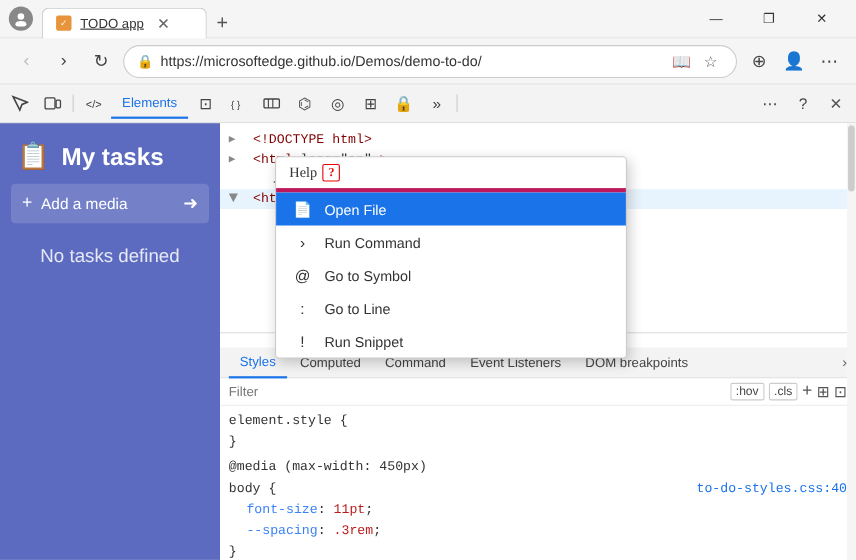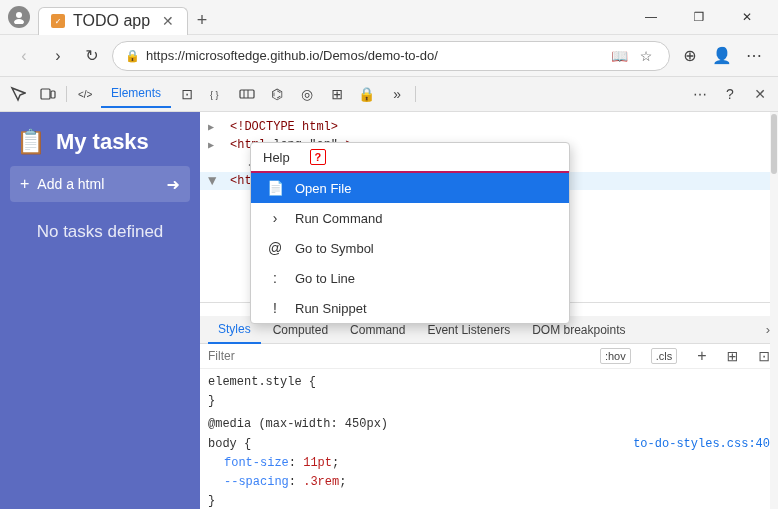--- a/index.html
+++ b/index.html
@@ -25,21 +25,21 @@
       border-radius: 6px 6px 0 0;
       padding: 0 12px;
       height: 28px;
       display: flex;
       align-items: center;
       gap: 8px;
       font-size: 12px;
       min-width: 150px;
     }
     .tab-favicon { width: 14px; height: 14px; background: #e8943a; border-radius: 2px; display: flex; align-items: center; justify-content: center; color: white; font-size: 8px; }
-    .tab-title { font-size: 16px; color: #333; }
+    .tab-title { font-size: 12px; color: #333; text-decoration: underline; }
     .tab-close { color: #666; font-size: 14px; cursor: pointer; margin-left: 4px; }
     .new-tab-btn { width: 28px; height: 28px; display: flex; align-items: center; justify-content: center; color: #555; font-size: 18px; cursor: pointer; }
     .title-bar-controls { display: flex; gap: 2px; margin-left: auto; }
     .win-btn { width: 46px; height: 35px; display: flex; align-items: center; justify-content: center; color: #333; font-size: 12px; }
 
     
     .nav-bar {
       background: #f5f5f5;
       height: 42px;
       display: flex;
@@ -176,24 +176,25 @@
       background: white;
       border: 1px solid #ccc;
       border-radius: 4px;
       box-shadow: 2px 4px 12px rgba(0,0,0,0.2);
       z-index: 100;
     }
     .menu-header {
       padding: 6px 12px;
       font-size: 13px;
       color: #333;
-      border-bottom: 2px solid #be185d;
-      display: flex;
-      align-items: center;
-      gap: 20px;
+      border-bottom: 4px solid #be185d;
+      display: flex;
+      align-items: center;
+      gap: 5px;
+      font-family: Liberation Serif, serif;
     }
     .help-badge {
       border: 1.5px solid #e00;
       color: #e00;
       font-size: 11px;
       width: 16px;
       height: 16px;
       display: flex;
       align-items: center;
       justify-content: center;
@@ -250,21 +251,21 @@
       gap: 8px;
       background: white;
     }
     .filter-input {
       flex: 1;
       border: none;
       outline: none;
       font-size: 12px;
       color: #333;
     }
-    .filter-btns { display: flex; gap: 20px; color: #555; font-size: 12px; align-items: center; }
+    .filter-btns { display: flex; gap: 4px; color: #555; font-size: 12px; align-items: center; }
     .hov-btn, .cls-btn {
       padding: 1px 4px;
       border: 1px solid #ccc;
       border-radius: 2px;
       font-size: 11px;
       cursor: pointer;
       color: #444;
     }
     .css-code-area {
       padding: 4px 8px;
@@ -388,21 +389,21 @@
 
 <div class="main-area">
 
   <div class="app-area">
     <div class="app-header">
       <span class="app-icon">📋</span>
       <span class="app-title">My tasks</span>
     </div>
     <div class="add-task-bar">
       <span class="add-icon">+</span>
-      <span class="add-text">Add a html</span>
+      <span class="add-text">Add a media</span>
       <span class="arrow-icon">➜</span>
     </div>
     <div class="no-tasks">No tasks defined</div>
   </div>
 
   <div class="devtools-content">
 
     <div class="code-area">
       <div class="code-line">
         <span class="expand-btn line-btn">▶</span>

